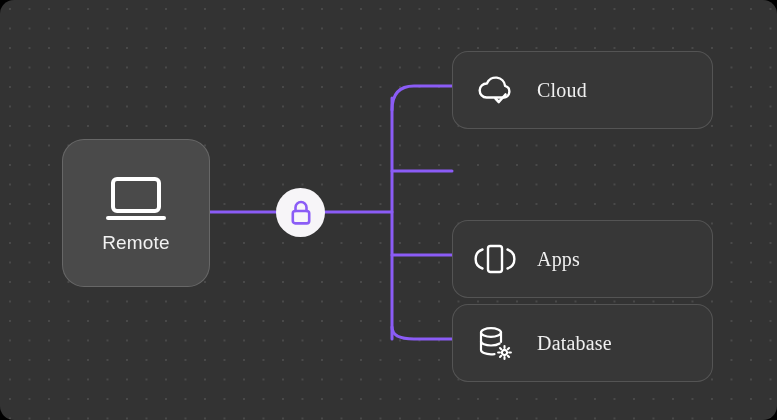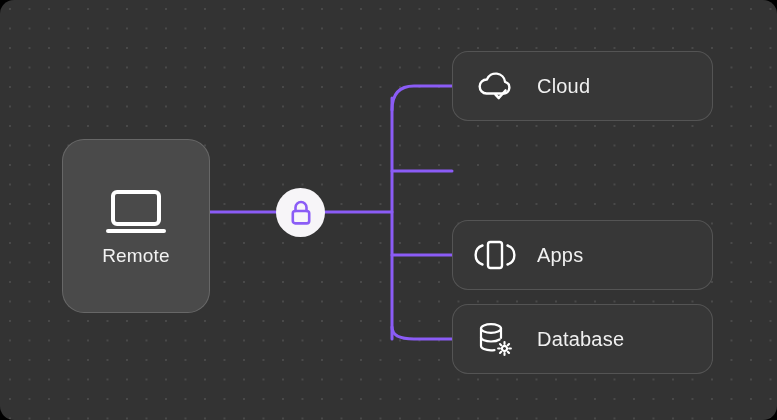--- a/index.html
+++ b/index.html
@@ -21,21 +21,21 @@
     overflow:hidden;
   }
 
   
   #wires { position:absolute; inset:0; width:777px; height:420px; }
 
   
   .node-remote {
     position:absolute;
     left:62px; top:139px;
-    width:148px; height:174px;
+    width:148px; height:148px;
     background:#4a4a4a;
     border:1px solid rgba(255,255,255,0.16);
     border-radius:22px;
     display:flex;
     flex-direction:column;
     align-items:center;
     justify-content:center;
     gap:10px;
   }
   .node-remote .icon-wrap { width:64px; height:48px; display:flex; align-items:center; justify-content:center; }
@@ -55,27 +55,28 @@
     background:#f7f5f8;
     border-radius:50%;
     display:flex; align-items:center; justify-content:center;
     z-index:5;
   }
 
   
   .dest-card {
     position:absolute;
     left:452px;
-    width:261px; height:70px;
+    width:261px; height:78px;
     background:#373737;
     border:1px solid rgba(255,255,255,0.15);
     border-radius:16px;
     display:flex;
     align-items:center;
     z-index:3;
+    font-family:Liberation Serif, serif;
   }
   .dest-card .d-icon {
     width:40px; height:40px;
     margin-left:22px;
     display:flex; align-items:center; justify-content:center;
     flex:0 0 auto;
   }
   .dest-card .d-label {
     margin-left:22px;
     color:#f0f0f0;

